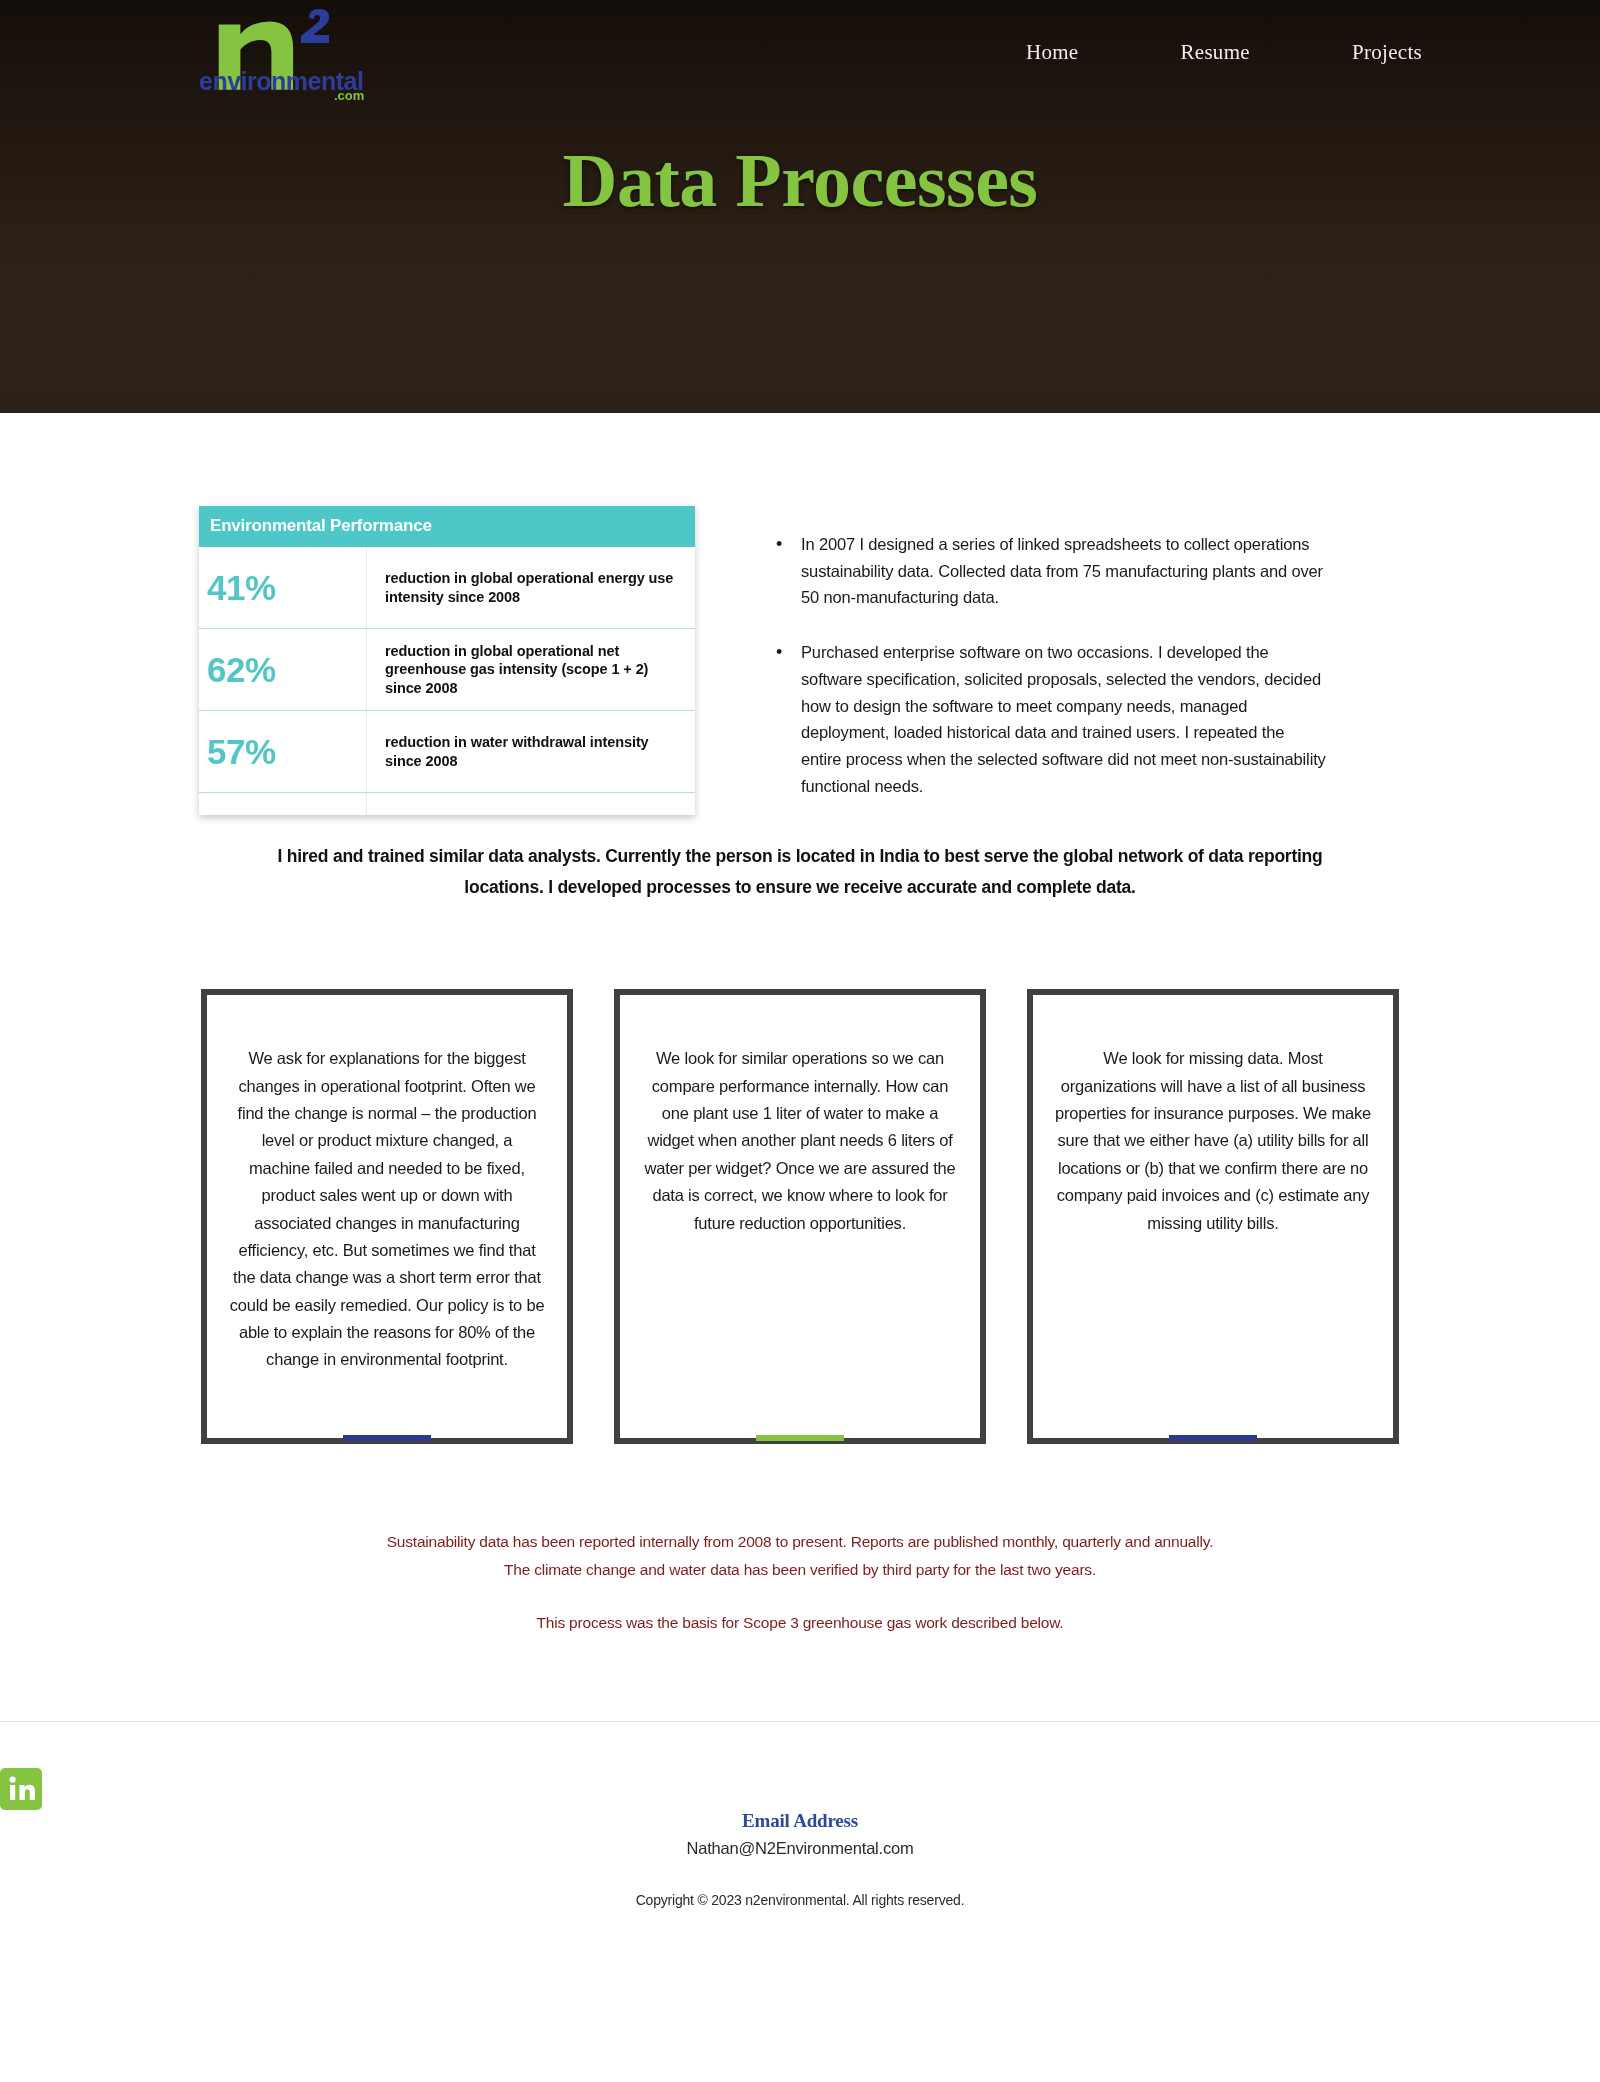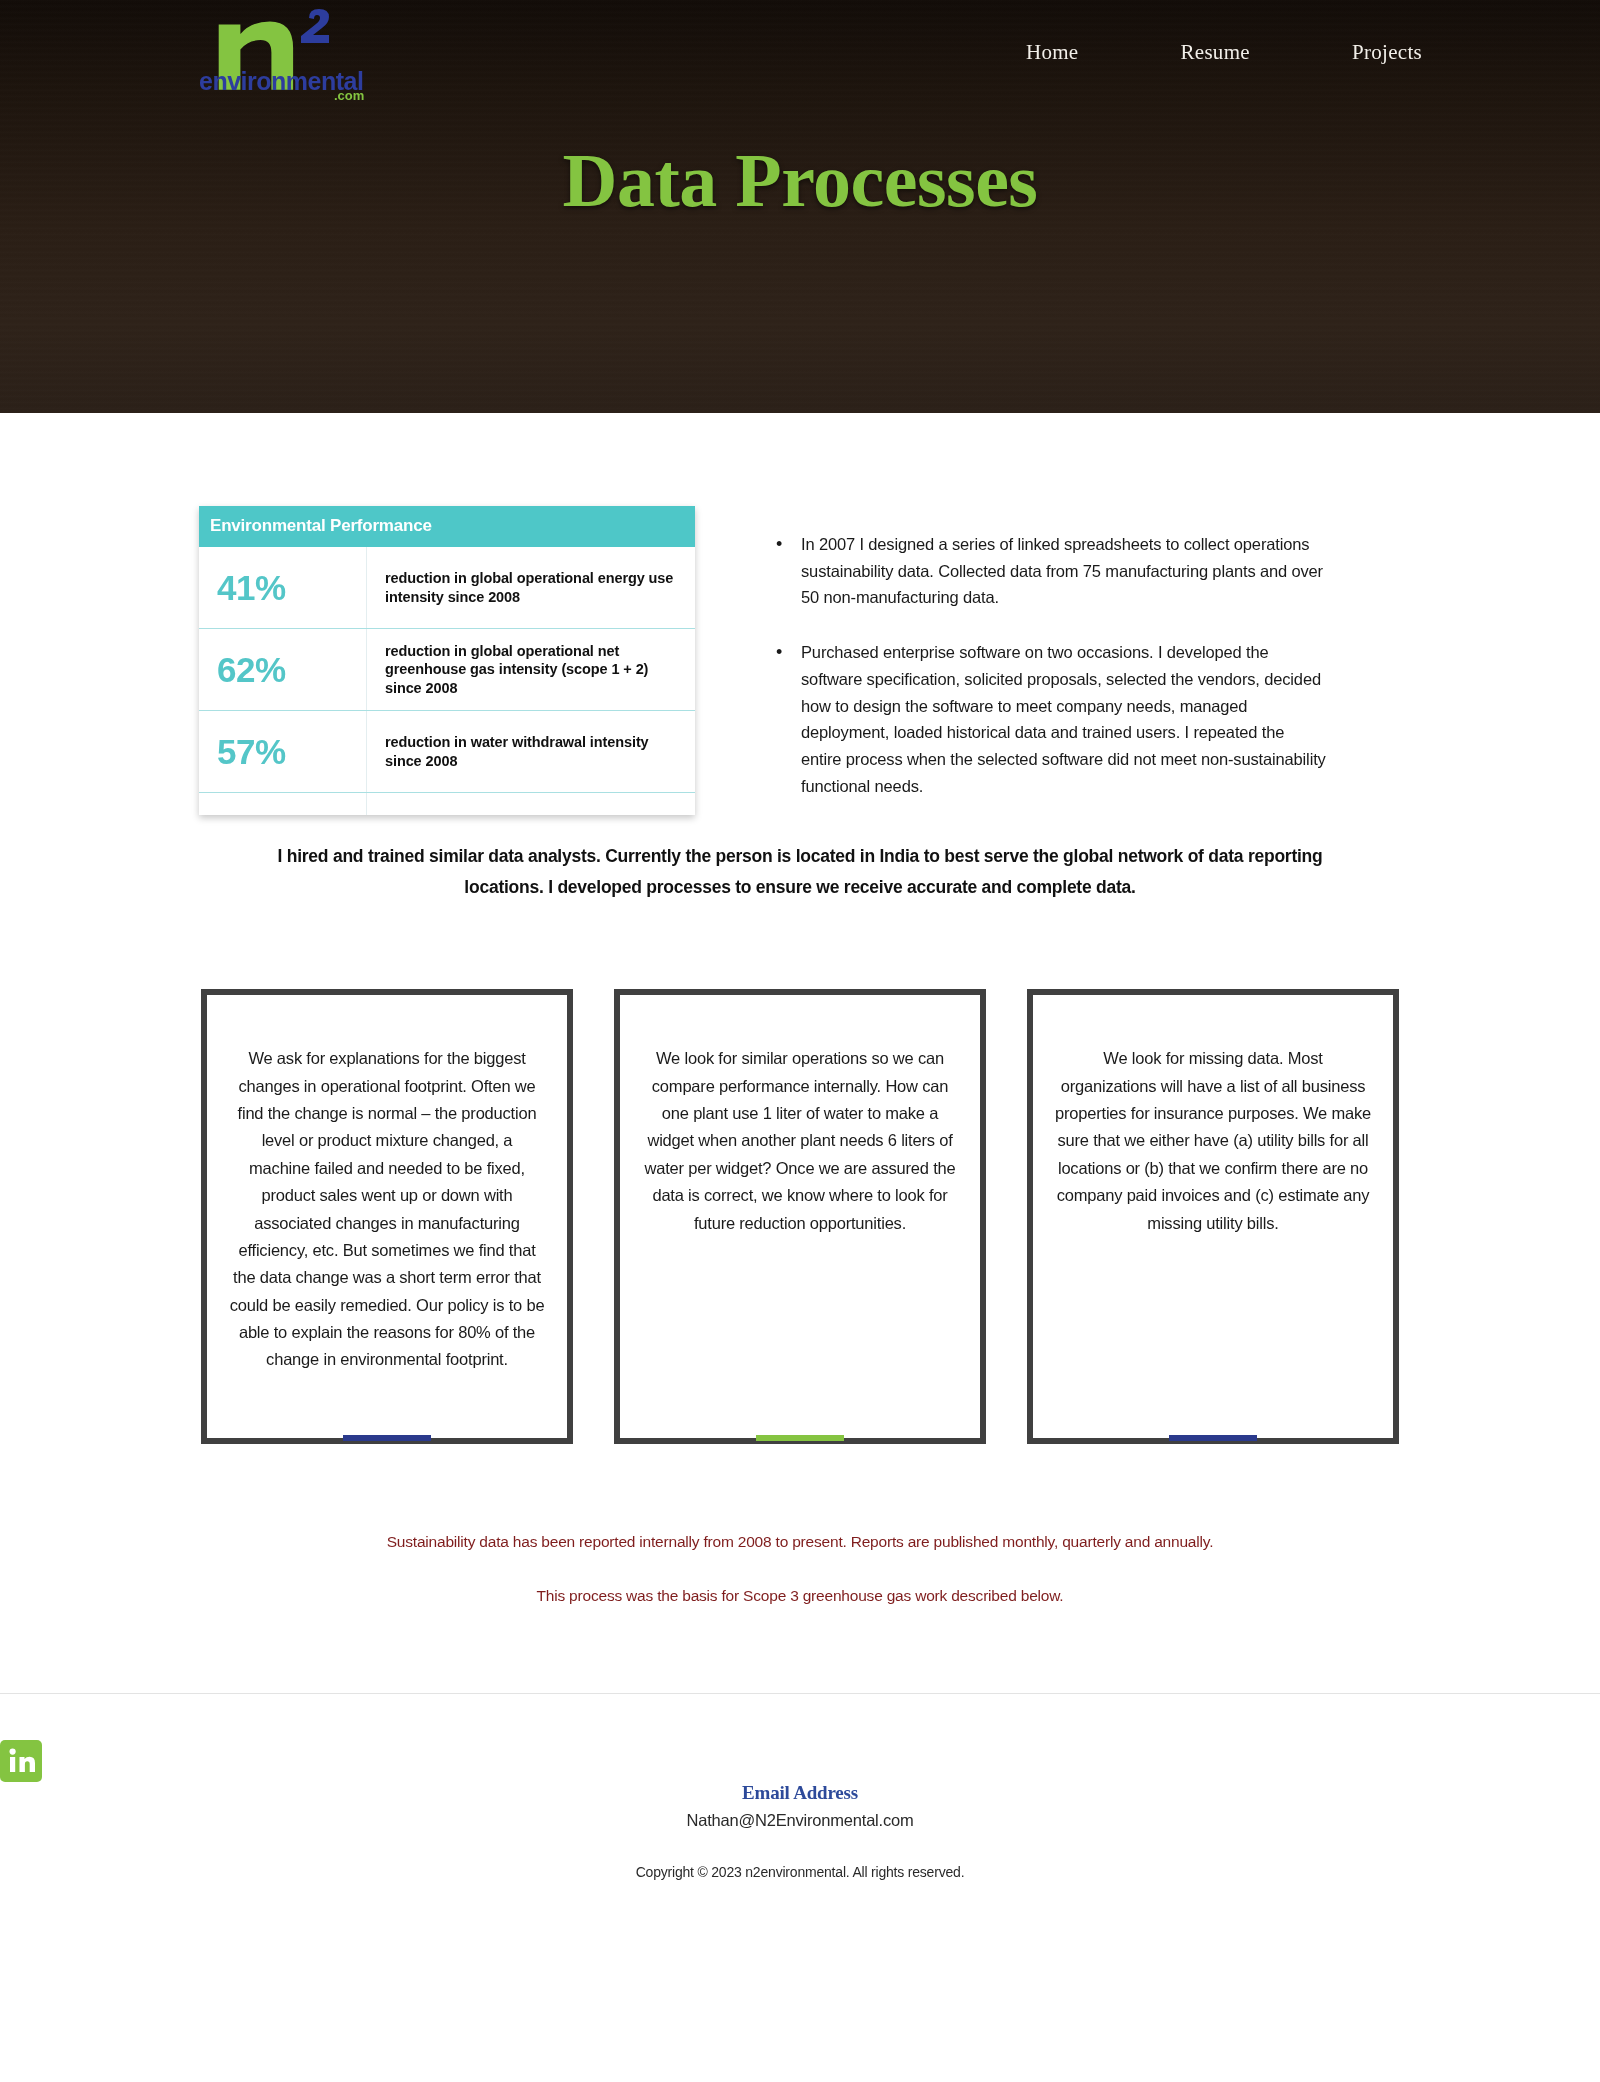--- a/index.html
+++ b/index.html
@@ -106,21 +106,21 @@
     border-bottom: 1.5px solid #a9e0e2;
     min-height: 82px;
   }
   .perf-row:last-child { border-bottom: none; min-height: 22px; }
   .perf-pct {
     width: 168px;
     flex: 0 0 168px;
     border-right: 1.5px solid #e4eef0;
     display: flex;
     align-items: center;
-    padding-left: 18px;
+    padding-left: 8px;
     color: #54c6c8;
     font-size: 35px;
     font-weight: bold;
     letter-spacing: -0.5px;
   }
   .perf-desc {
     flex: 1;
     display: flex;
     align-items: center;
     padding: 10px 14px 10px 18px;
@@ -328,20 +328,21 @@
     </article>
 
     <article class="card">
       <p>We look for missing data. Most organizations will have a list of all business properties for insurance purposes. We make sure that we either have (a) utility bills for all locations or (b) that we confirm there are no company paid invoices and (c) estimate any missing utility bills.</p>
       <span class="accent" style="background:#2b3a8c"></span>
     </article>
   </section>
 
   <div class="closing">
     <div>Sustainability data has been reported internally from 2008 to present. Reports are published monthly, quarterly and annually.</div>
+    <div>The climate change and water data has been verified by third party for the last two years.</div>
     <div class="spacer"></div>
     <div>This process was the basis for Scope 3 greenhouse gas work described below.</div>
   </div>
 </main>
 
 <footer class="footer">
 
   <a href="#" class="li-icon" title="LinkedIn">
     <svg width="42" height="42" viewBox="0 0 42 42" xmlns="http://www.w3.org/2000/svg">
       <rect x="0" y="0" width="42" height="42" rx="5" fill="#84c441"></rect>

